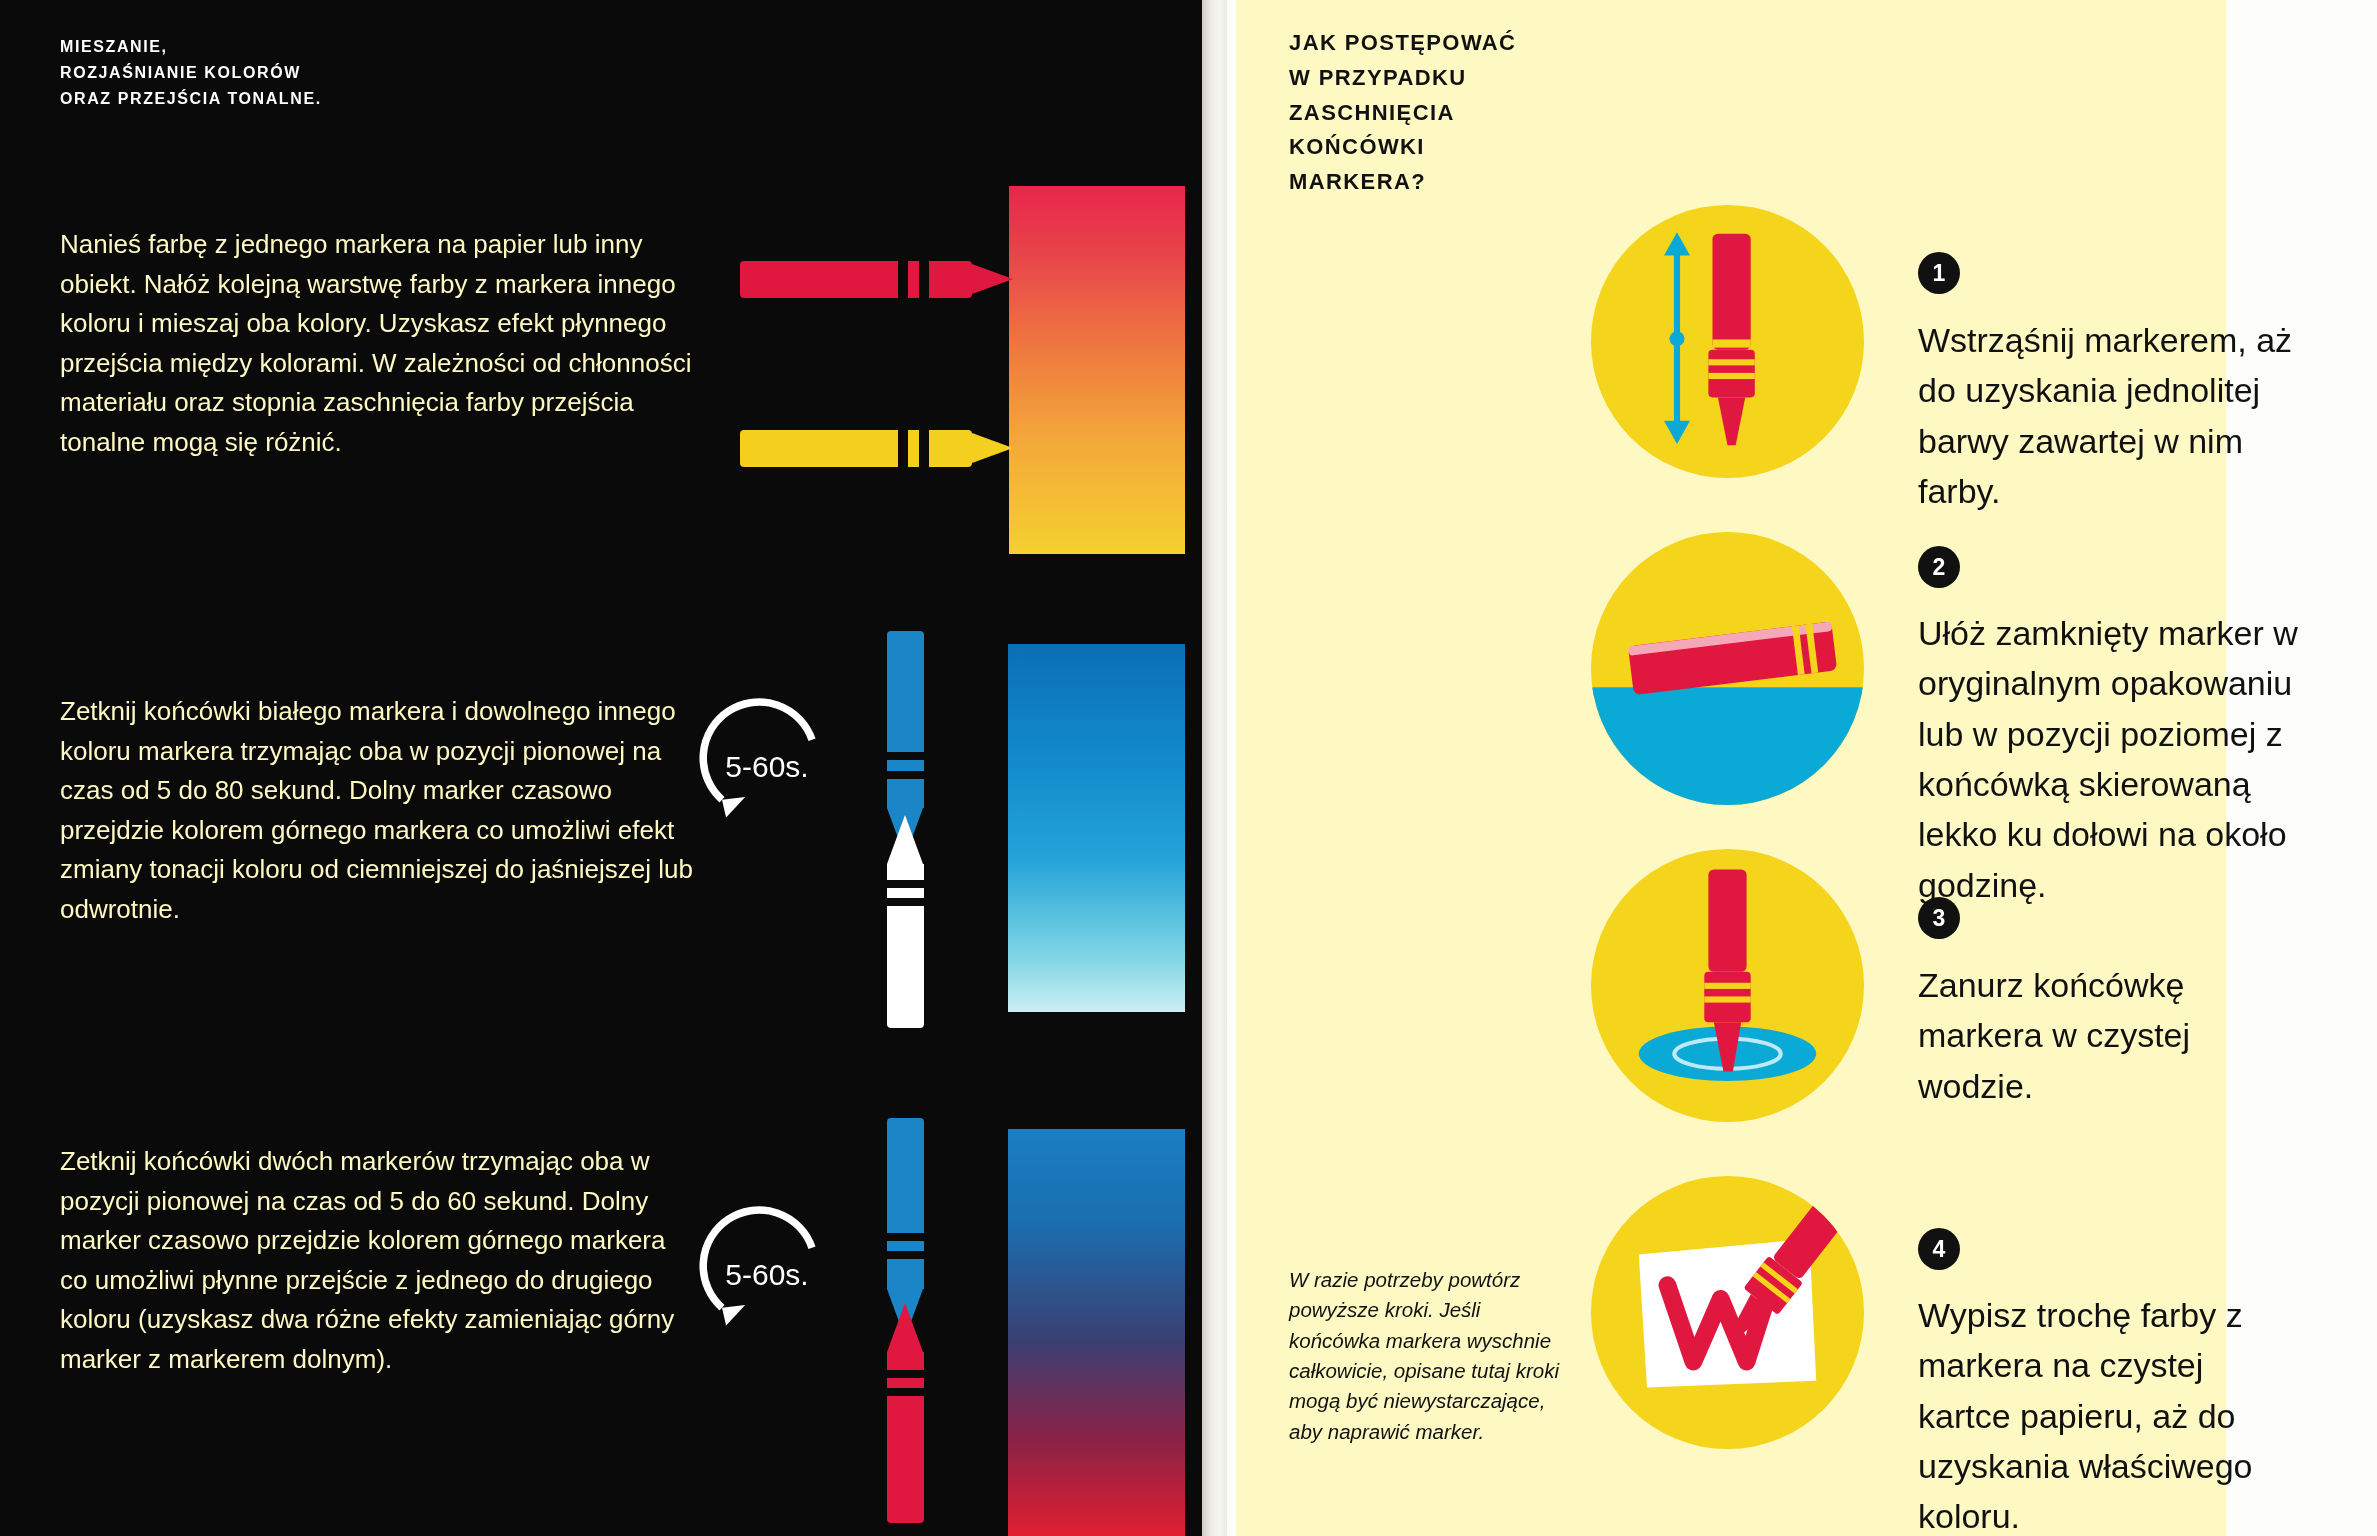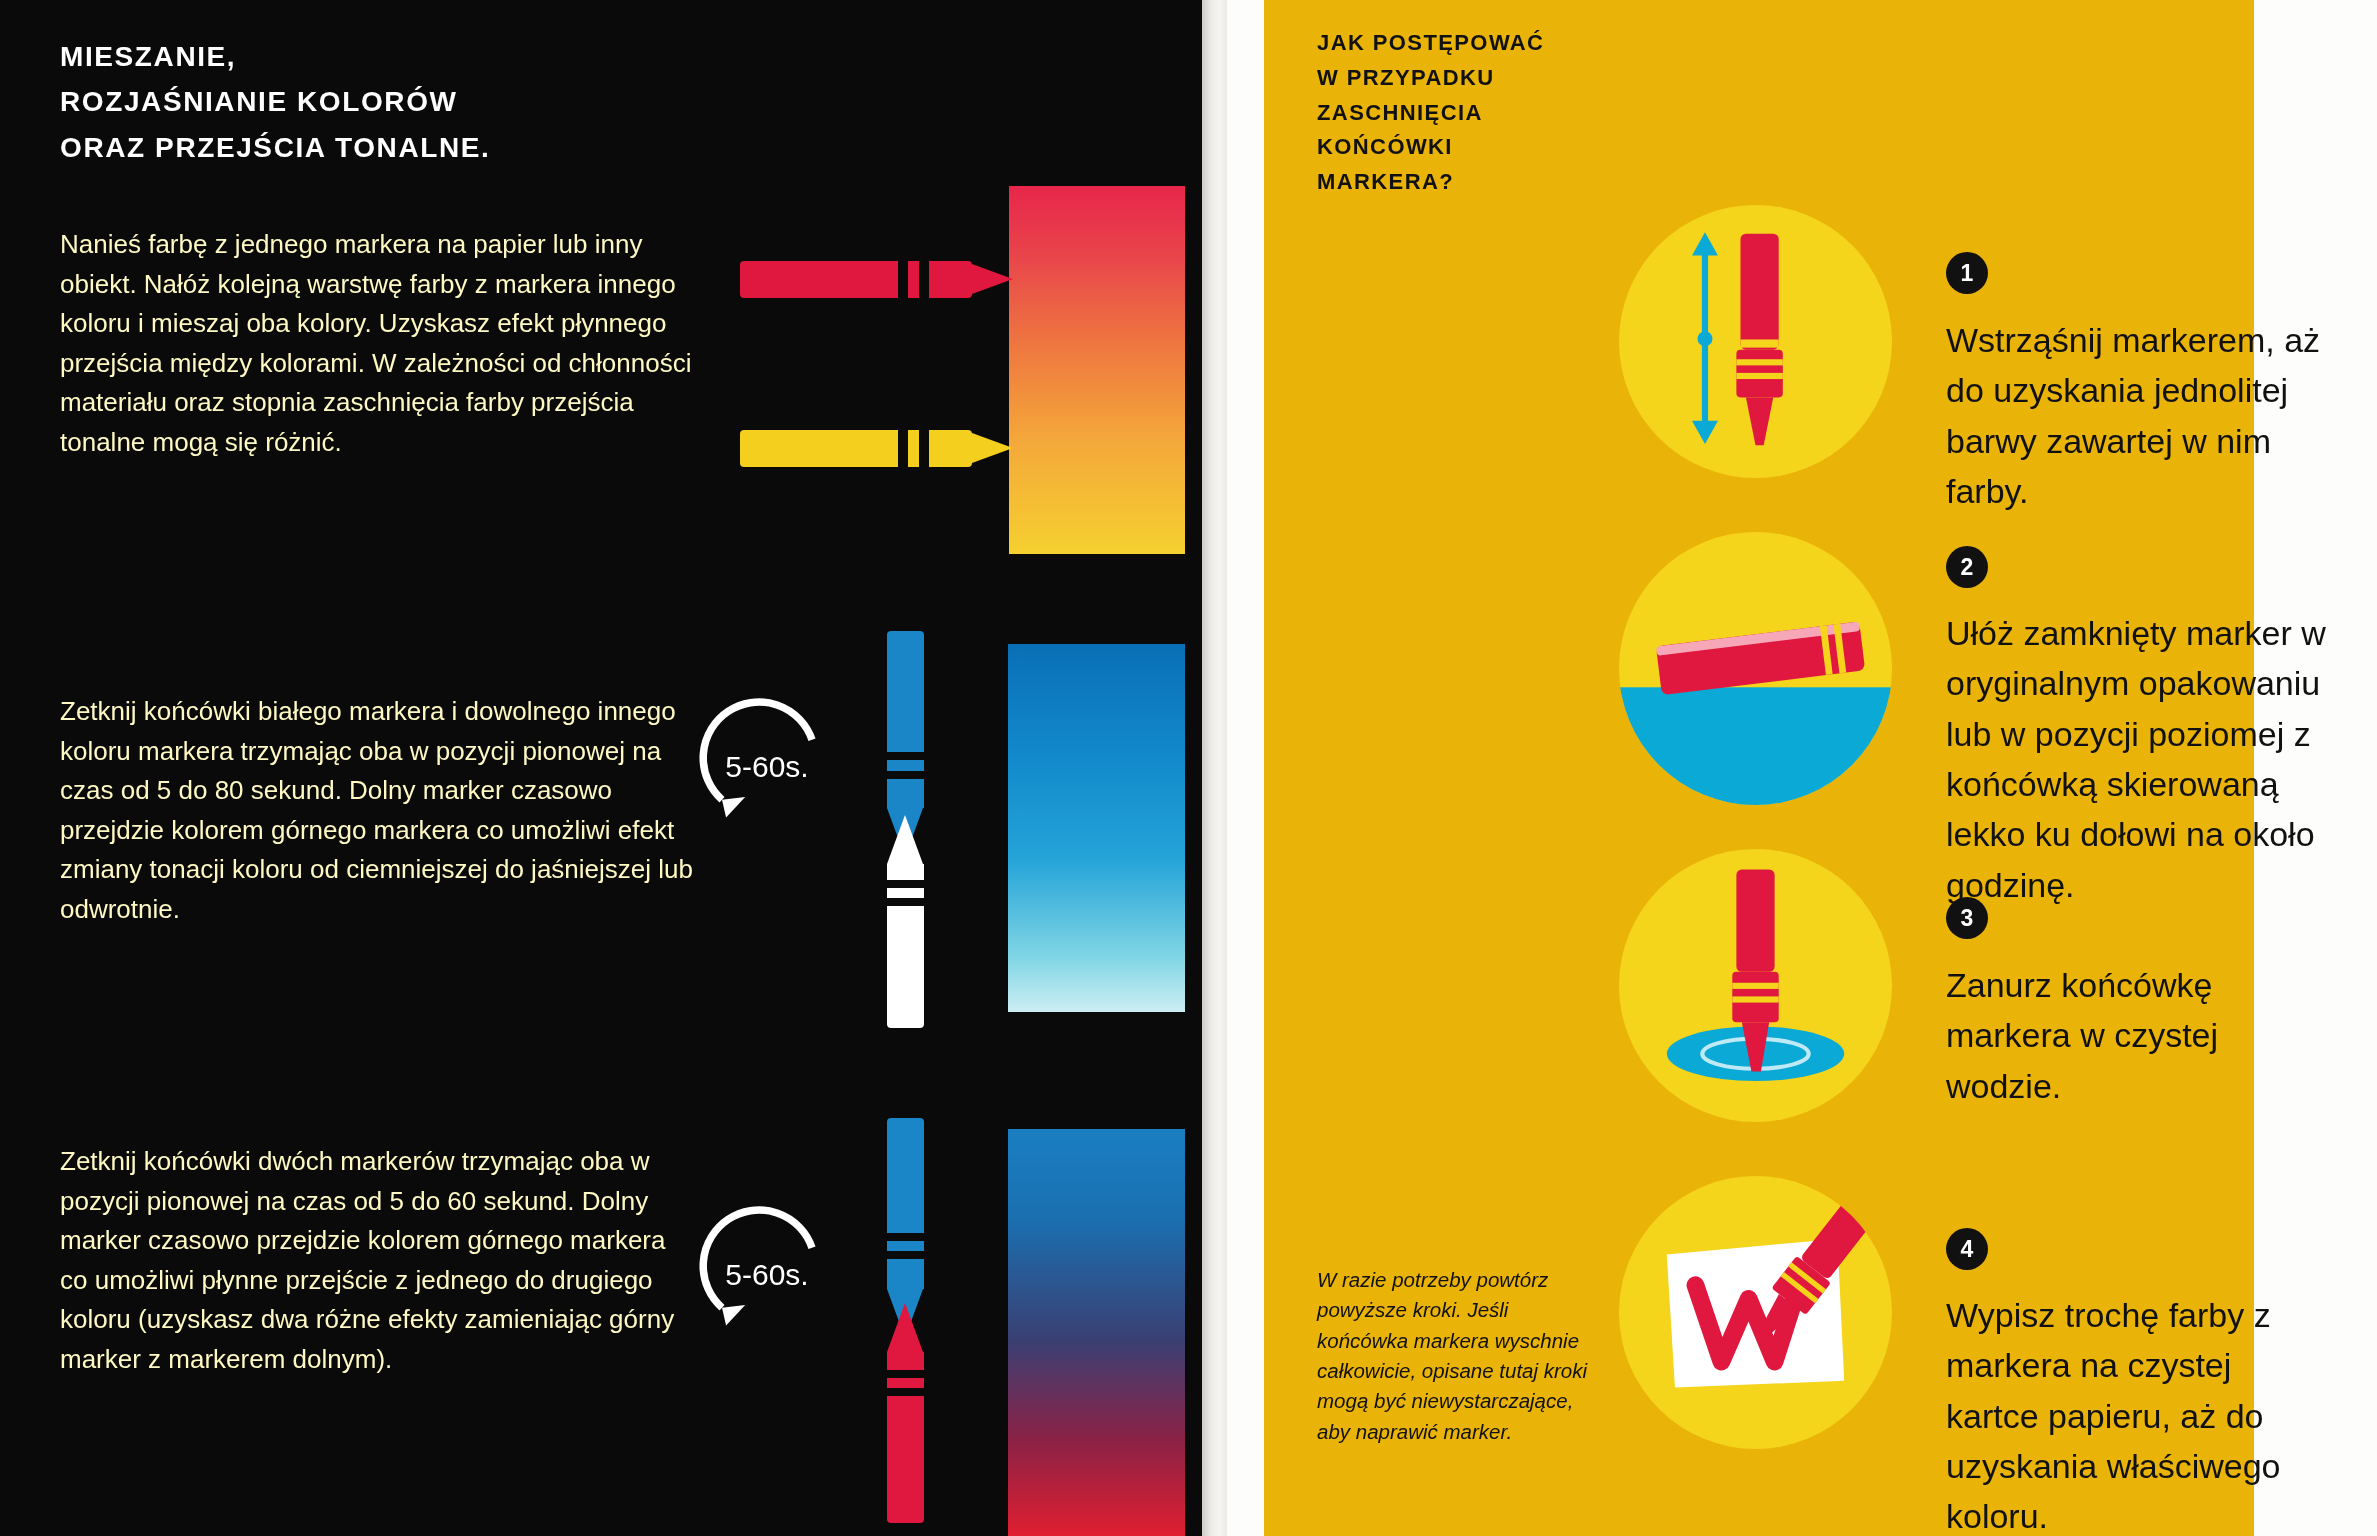--- a/index.html
+++ b/index.html
@@ -28,21 +28,21 @@
   #left-page-inner {
     position: absolute;
     left: 0; top: 0; right: 0; bottom: 0;
   }
 
   .heading {
     position: absolute;
     left: 60px;
     top: 34px;
     color: #ffffff;
-    font-size: 28px;
+    font-size: 16px;
     font-weight: bold;
     letter-spacing: 1.6px;
     line-height: 1.62;
     text-transform: uppercase;
   }
 
   .body-text {
     position: absolute;
     color: #fef9c3;
     font-size: 26px;
@@ -205,23 +205,23 @@
   #spine {
     position: absolute;
     left: 1202px; top: 0;
     width: 24.6px; height: 1537px;
     background: linear-gradient(to right, #cfcdc8 0%, #eceae5 35%, #f7f5f1 70%, #eceae5 100%);
   }
 
   
   #right-page {
     position: absolute;
-    left: 1264px; top: 0;
+    left: 1236px; top: 0;
     width: 990px; height: 1537px;
-    background: #eab308;
+    background: #fef9c3;
   }
 
   #right-heading {
     position: absolute;
     left: 53px; top: 26px;
     width: 286px;
     color: #111111;
     font-size: 22px;
     font-weight: bold;
     letter-spacing: 1.4px;

